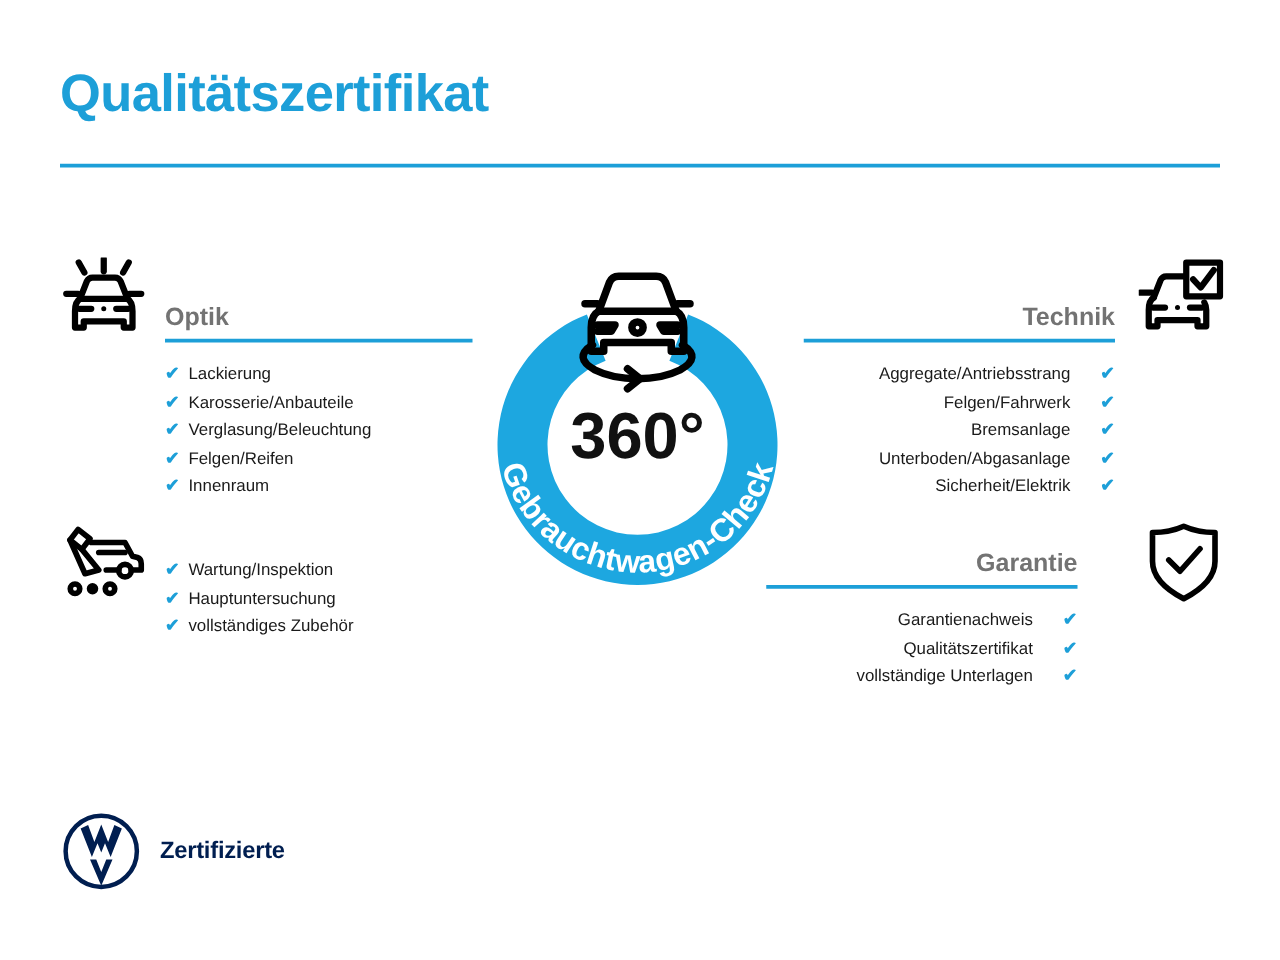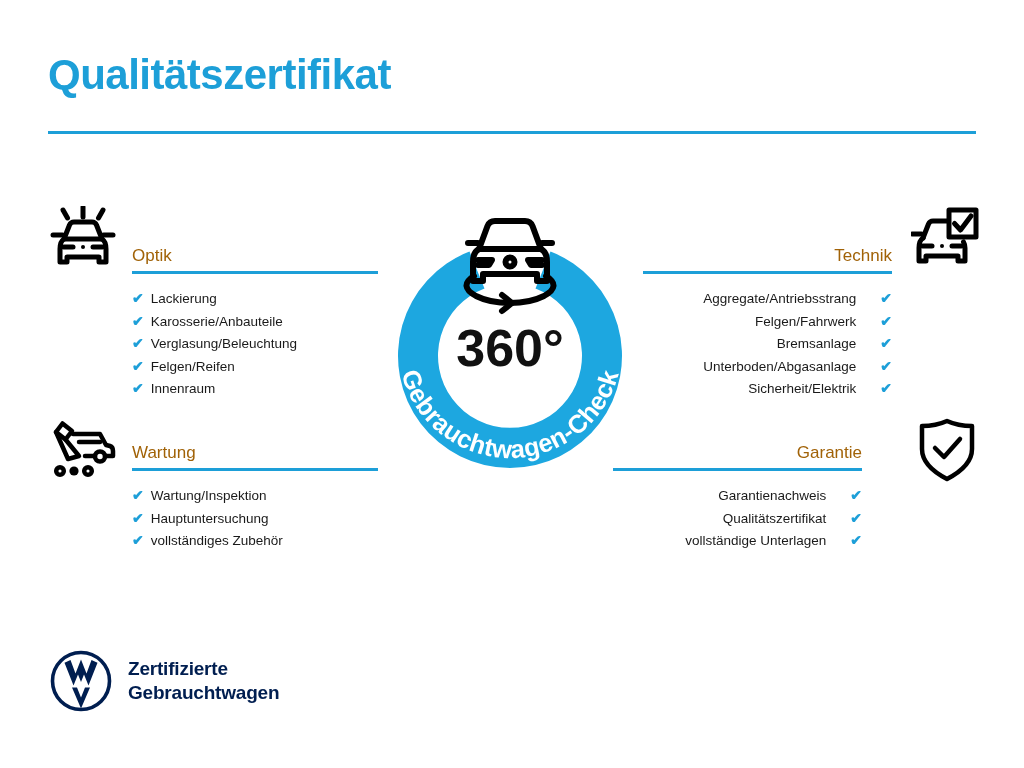--- a/index.html
+++ b/index.html
@@ -45,23 +45,23 @@
   .section {
     position: absolute;
   }
   .sec-head {
     position: relative;
     height: 40px;
   }
   .sec-title {
     position: absolute;
     bottom: 8px;
-    font-size: 17px;
-    font-weight: normal;
-    color: #a16207;
+    font-size: 20px;
+    font-weight: bold;
+    color: #737373;
     white-space: nowrap;
   }
   .sec-rule {
     position: absolute;
     bottom: 0;
     height: 3px;
     background: #1D9FD8;
   }
 
   
@@ -208,24 +208,20 @@
 
       <circle cx="52" cy="38.5" r="5"></circle>
 
       <circle cx="12" cy="53" r="3.8" fill="none"></circle>
       <circle cx="26" cy="53" r="4.6" fill="#000000" stroke="none"></circle>
       <circle cx="40" cy="53" r="3.8" fill="none"></circle>
     </svg>
   </div>
 
   <div class="section sec-left" style="left:132px; top:431px;">
-    <div class="sec-head">
-      <div class="sec-title">Wartung</div>
-      <div class="sec-rule"></div>
-    </div>
     <div class="items">
       <div class="item">
         <span class="check">✔</span>
         <span>Wartung/Inspektion</span>
       </div>
       <div class="item">
         <span class="check">✔</span>
         <span>Hauptuntersuchung</span>
       </div>
       <div class="item">
@@ -368,17 +364,16 @@
                  L23.5 35.5
                  L14.5 12.8
                  L20.5 9.9
                  L25.5 23.5
                  Z" fill="#001E50"></path>
         <path d="M22 37.5 L31 58.5 L40 37.5 L35 37.5 L31 47.5 L27 37.5 Z" fill="#001E50"></path>
       </svg>
     </div>
     <div id="footer-text">
       <div>Zertifizierte</div>
-      <div>Gebrauchtwagen</div>
     </div>
   </div>
 
 </div>
 
 </body></html>

